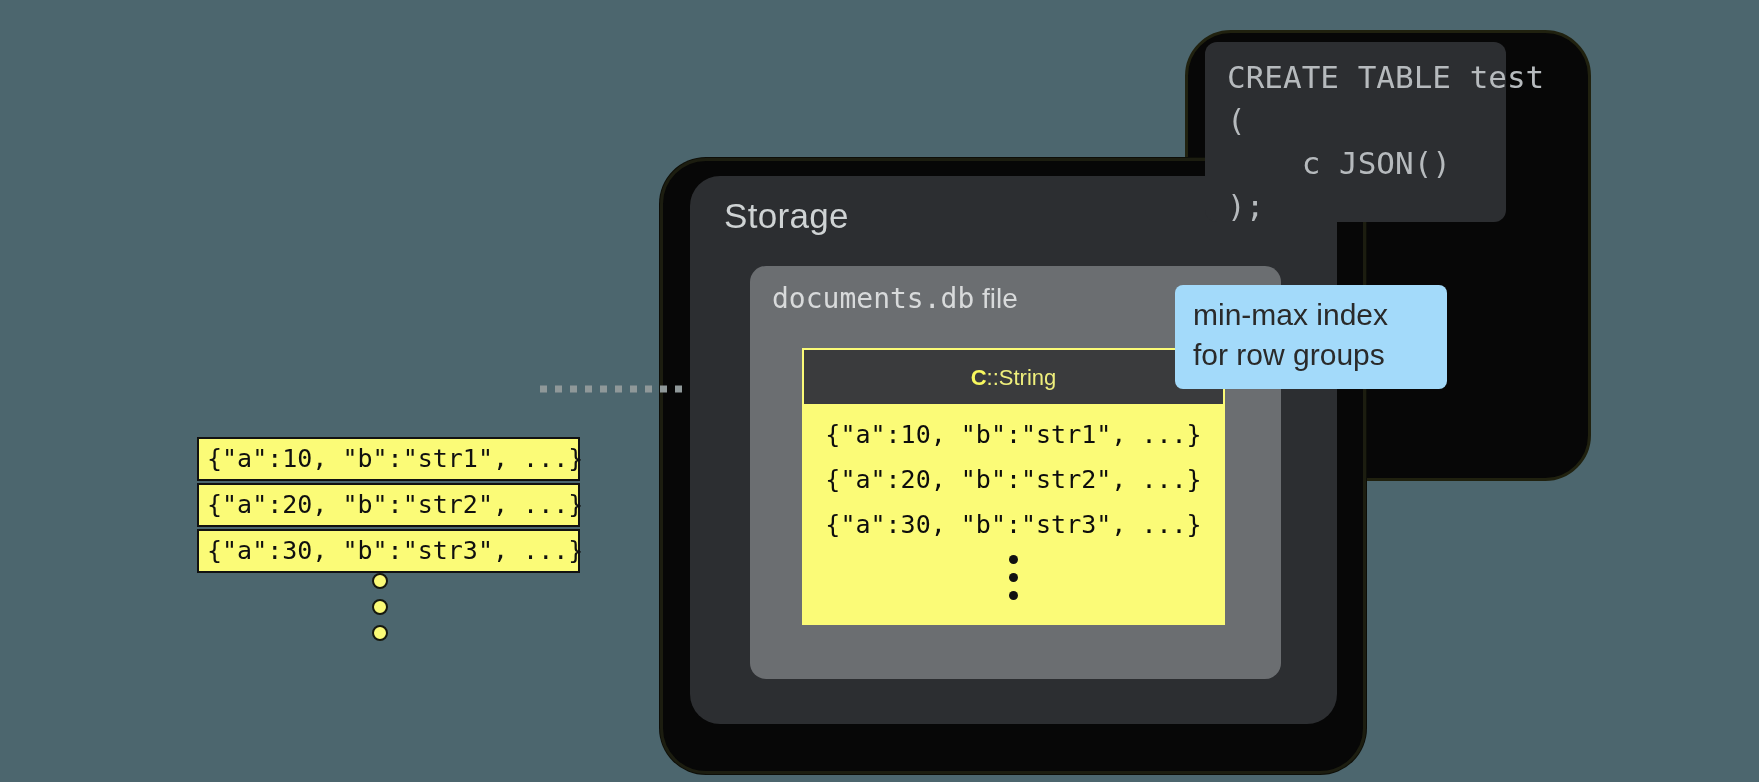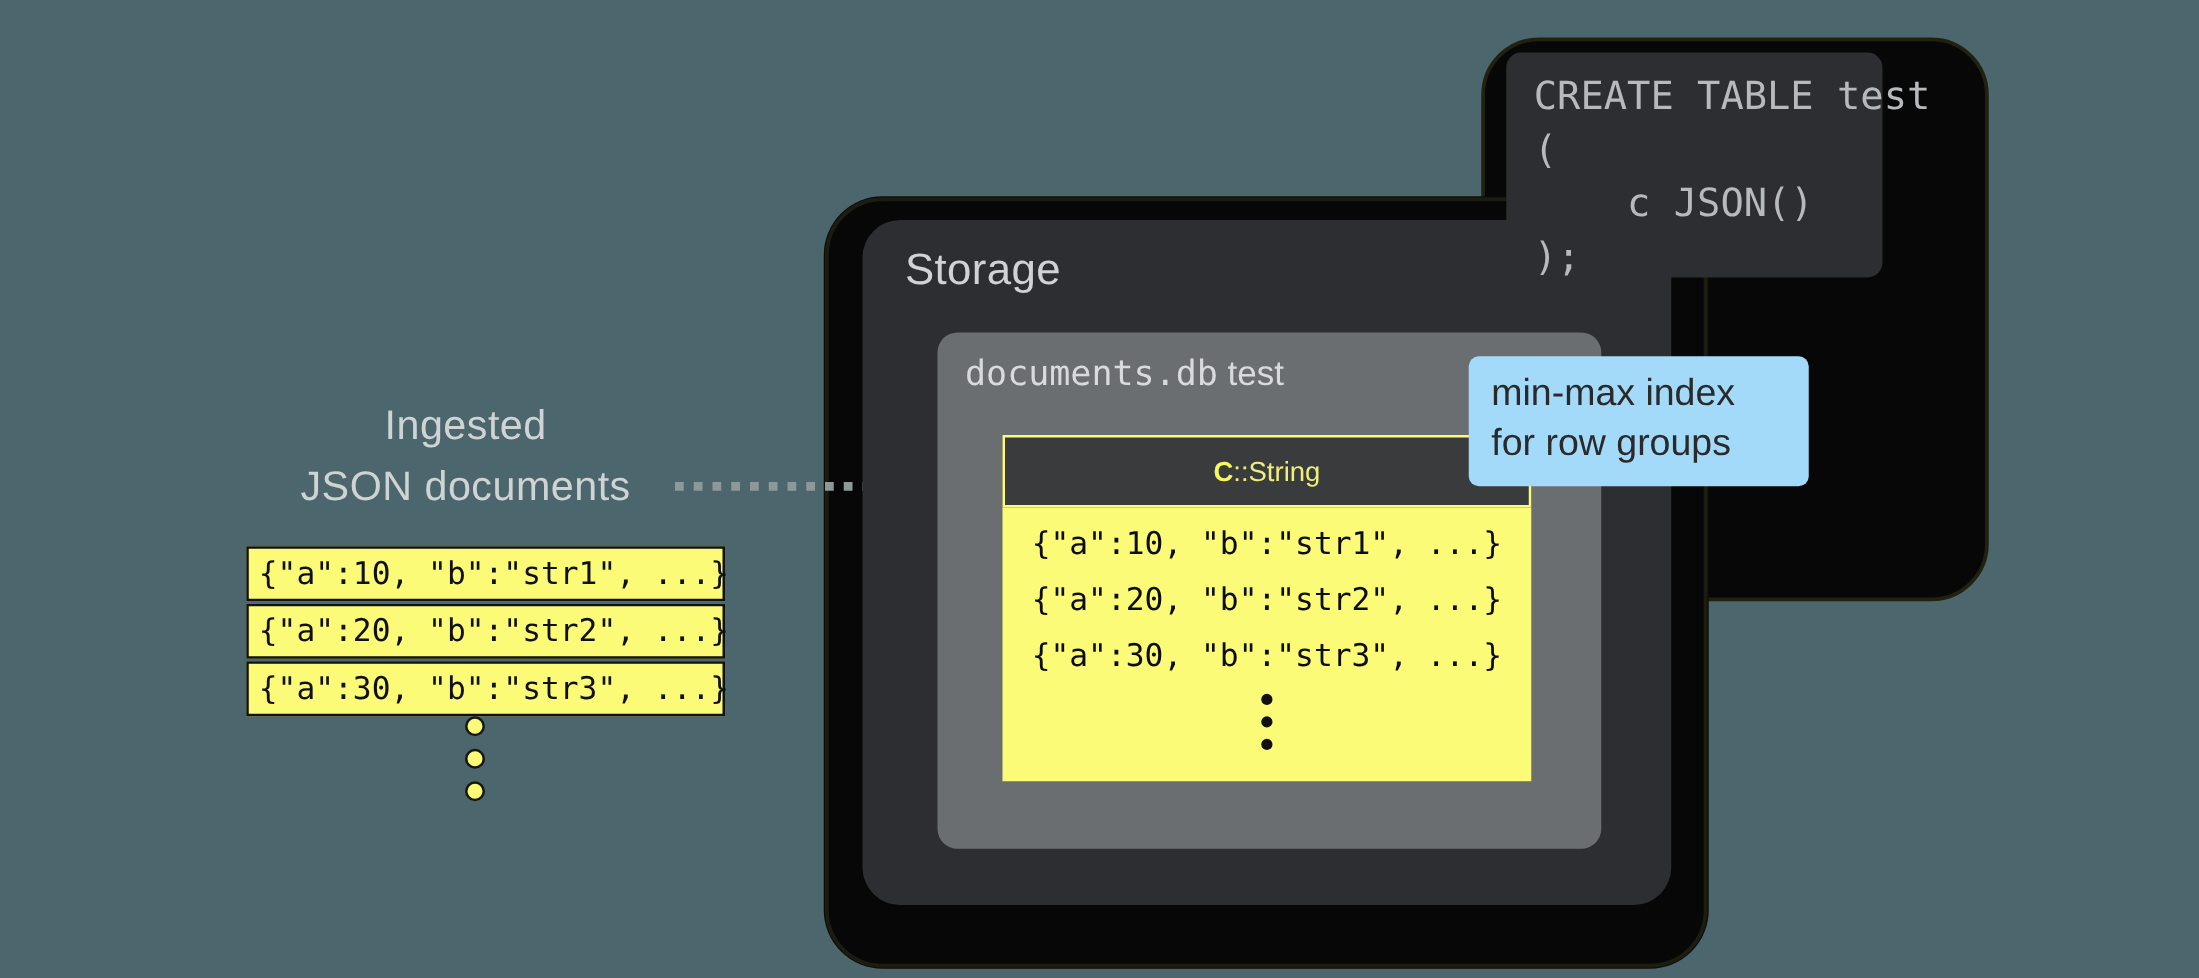--- a/index.html
+++ b/index.html
@@ -238,22 +238,20 @@
   }
 </style>
 </head>
 <body>
 
 <div id="canvas">
 
   <div class="outer-black-tab"></div>
   <div class="outer-black"></div>
 
-  <div class="ingest-label">Ingested
-JSON documents</div>
 
   <div class="arrow-wrap">
     <svg width="215" height="14" viewBox="0 0 215 14" xmlns="http://www.w3.org/2000/svg">
       <line x1="0" y1="7" x2="188" y2="7" stroke="#8f9899" stroke-width="7" stroke-dasharray="7 8" stroke-linecap="butt"></line>
       <polygon points="186,0 213,7 186,14" fill="#8f9899"></polygon>
     </svg>
   </div>
 
   <div class="doc-row r1">{"a":10, "b":"str1", ...}</div>
   <div class="doc-row r2">{"a":20, "b":"str2", ...}</div>
@@ -263,21 +261,21 @@
     <i></i>
       <i></i>
       <i></i>
   </div>
 
   <div class="storage">
     <div class="storage-title">Storage</div>
   </div>
 
   <div class="dbfile">
-    <div class="dbfile-title"><span class="mono">documents.db</span><span class="sans"> test</span></div>
+    <div class="dbfile-title"><span class="mono">documents.db</span><span class="sans"> file</span></div>
   </div>
 
   <div class="column">
     <div class="col-head">
       <span class="ctype"><b>C</b><span class="ns">::String</span></span>
     </div>
     <div class="col-body">
       <div class="crow">{"a":10, "b":"str1", ...}</div>
       <div class="crow">{"a":20, "b":"str2", ...}</div>
       <div class="crow">{"a":30, "b":"str3", ...}</div>

